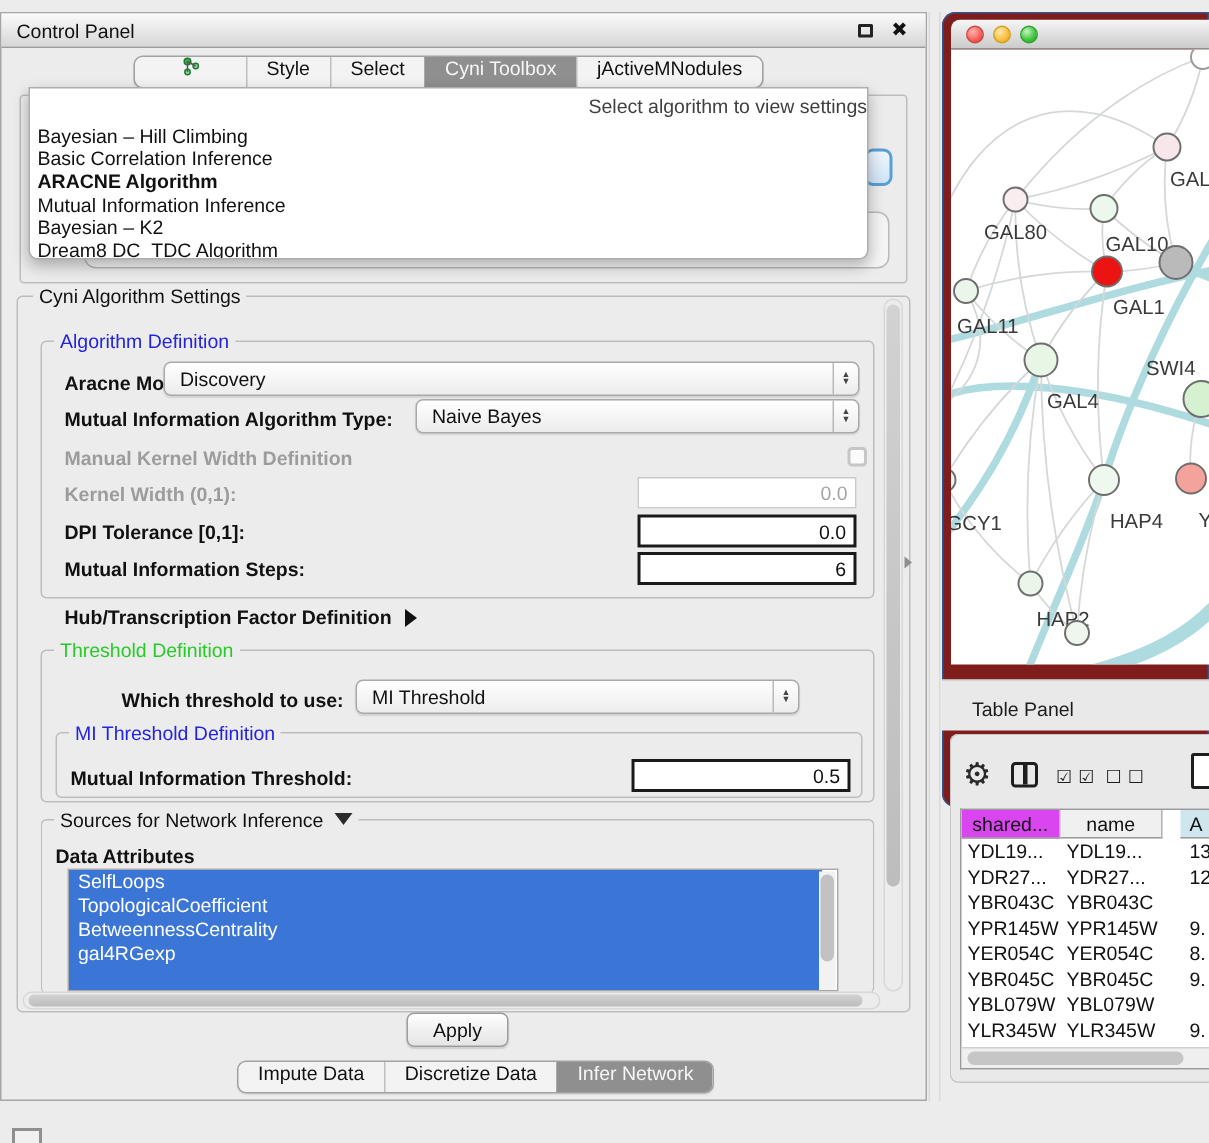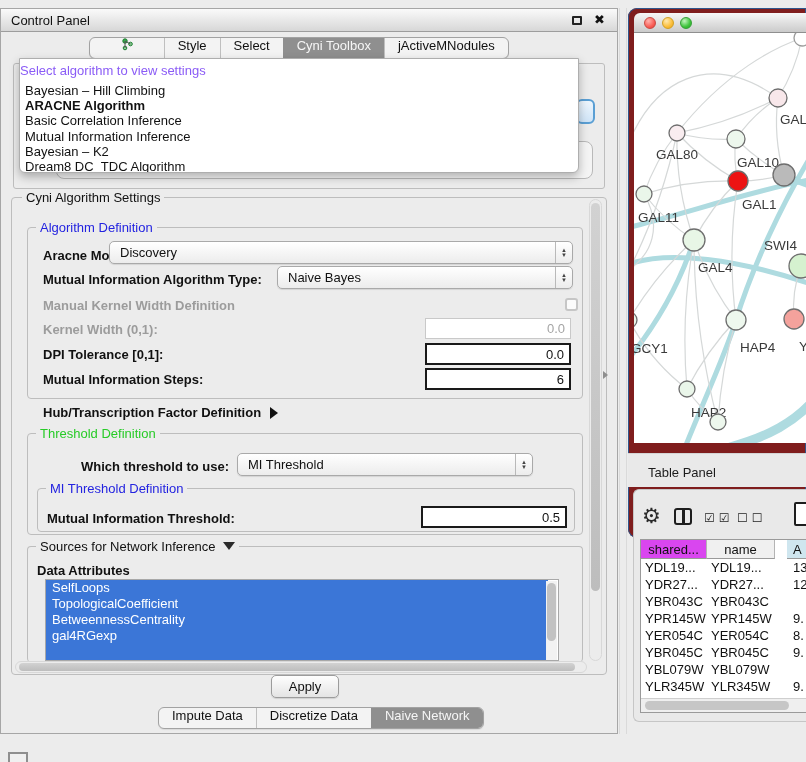--- a/index.html
+++ b/index.html
@@ -13,21 +13,21 @@
   .float-icon{right:35px;top:7px;width:10px;height:9px;border:2px solid #222;border-radius:1px;}
   .close-icon{right:12px;top:3px;font-size:13px;font-weight:bold;color:#111;}
   
   .seg-bar{display:flex;height:22px;border:1px solid #a2a2a2;border-radius:6px;background:#f3f3f3;overflow:hidden;font-size:13px;box-shadow:0 1px 1px rgba(0,0,0,.08);}
   .seg{display:flex;align-items:center;gap:5px;padding:0 13px;border-left:1px solid #bfbfbf;color:#111;white-space:nowrap;cursor:default;flex-direction:column;}
   .seg:first-child{border-left:none;}
   .seg.sel{background:#8f8f8f;color:#f6f6f6;border-left-color:#8f8f8f;}
   .net-ico svg{display:block;}
   
   .popup{left:18px;top:49px;width:560px;height:115px;background:#fff;border:1px solid #aeaeae;border-radius:0 0 6px 6px;box-shadow:0 4px 10px rgba(0,0,0,.28);z-index:30;overflow:hidden;}
-  .popup-prompt{text-align:left;color:#8b5cf6;font-size:13px;padding-top:4px;height:20px;}
+  .popup-prompt{text-align:right;color:#404040;font-size:13px;padding-top:4px;height:20px;}
   .pitem{font-size:13px;color:#111;height:15.2px;line-height:15.2px;padding-left:5px;}
   .pitem.bold{font-weight:bold;}
   
   .ghost-group{left:12px;top:54px;width:592px;height:126px;border:1px solid #bdbdbd;border-radius:3px;z-index:1;}
   .ghost-combo{left:575px;top:90px;width:19px;height:25px;border:2px solid #5a9fd4;border-radius:6px;background:linear-gradient(#eef6fd,#cfe4f7);z-index:2;}
   .ghost-box{left:55px;top:132px;width:537px;height:38px;border:1px solid #b9b9b9;border-radius:8px;background:#f4f4f4;z-index:2;}
   
   .group{border:1px solid #bdbdbd;border-radius:4px;}
   .gtitle{position:absolute;top:-8px;left:8px;background:#ececec;padding:0 4px;font-size:13px;color:#111;white-space:nowrap;}
   .gtitle.blue{color:#2323e0;}
@@ -120,22 +120,22 @@
       </div>
 
     <div class="abs ghost-group"></div>
     <div class="abs ghost-combo"></div>
     <div class="abs ghost-box"></div>
 
     <div class="abs popup">
       <div class="popup-prompt">Select algorithm to view settings</div>
       <div>
           <div class="pitem">Bayesian – Hill Climbing</div>
+          <div class="pitem">Basic Correlation Inference</div>
           <div class="pitem bold">ARACNE Algorithm</div>
-          <div class="pitem">Basic Correlation Inference</div>
           <div class="pitem">Mutual Information Inference</div>
           <div class="pitem">Bayesian – K2</div>
           <div class="pitem">Dream8 DC_TDC Algorithm</div>
         </div>
     </div>
 
     <div class="abs group" style="left:10px;top:188px;width:596px;height:478px;">
       <span class="gtitle" style="left:10px;">Cyni Algorithm Settings</span>
     </div>
 
@@ -215,21 +215,21 @@
     <div class="abs btn" style="left:270px;top:666px;width:68px;height:23px;">Apply</div>
 
     <div class="abs seg-bar" style="left:157px;top:698px;">
         <div class="seg">
           <span>Impute Data</span>
         </div>
         <div class="seg">
           <span>Discretize Data</span>
         </div>
         <div class="seg sel">
-          <span>Naive Network</span>
+          <span>Infer Network</span>
         </div>
       </div>
   </div>
 
   <div class="abs hairline" style="left:619px;top:8px;height:726px;"></div>
   <div class="abs hairline" style="left:626px;top:8px;height:726px;"></div>
   <div class="abs split-handle"></div>
 
   <div class="abs netwin">
     <div class="abs net-titlebar">

